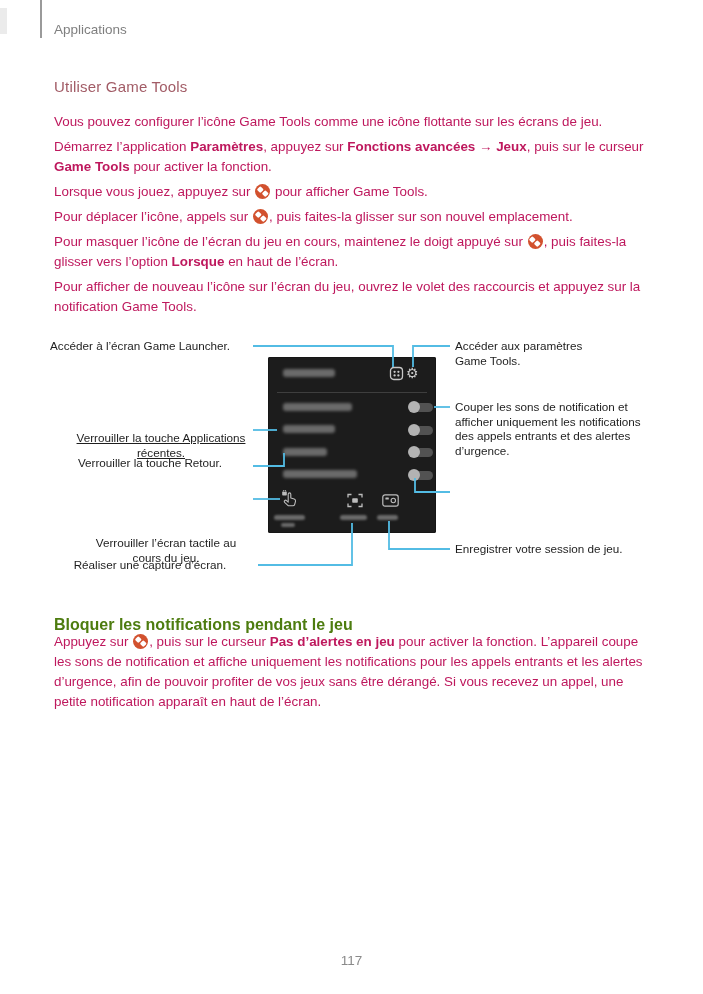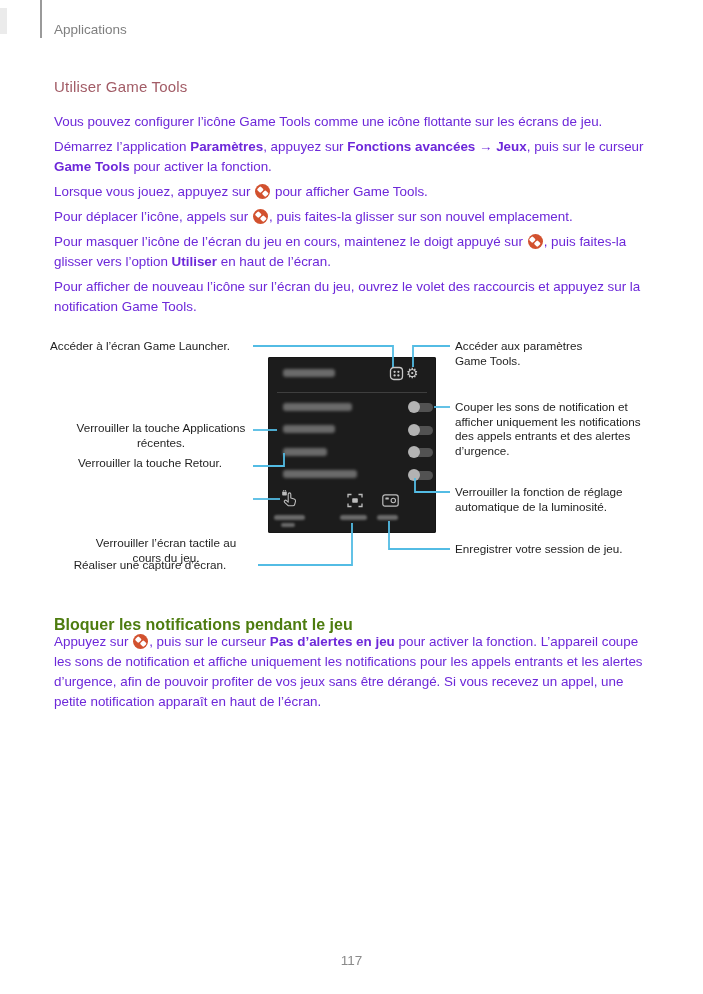--- a/index.html
+++ b/index.html
@@ -4,21 +4,21 @@
 <style>
   html,body{margin:0;padding:0;}
   body{
     width:703px;height:994px;position:relative;background:#ffffff;
     font-family:"Liberation Sans", sans-serif;color:#1c1c1c;overflow:hidden;
   }
   .page-tab{position:absolute;left:0;top:8px;width:7px;height:26px;background:#ebebeb;}
   .header-rule{position:absolute;left:40px;top:0;width:2px;height:38px;background:#9a9a9a;}
   .page-header{position:absolute;left:54px;top:22px;font-size:13.5px;color:#7f7f7f;}
   .page-title{position:absolute;left:54px;top:68px;font-size:15px;font-weight:400;color:#a25c66;letter-spacing:0.2px;}
-  .textcol{position:absolute;left:54px;width:600px;font-size:13.4px;line-height:20px;color:#6d28d9;}
+  .textcol{position:absolute;left:54px;width:600px;font-size:13.4px;line-height:20px;color:#be185d;}
   .textcol p{margin:0 0 5px 0;}
   b{font-weight:700;}
   .gt-icon{display:inline-block;width:15px;height:15px;border-radius:50%;background:#d2512e;position:relative;vertical-align:-3px;margin:0 1px;}
   .gt-icon::before{content:"";position:absolute;left:2.8px;top:3.2px;width:4.6px;height:4.6px;background:#fff;border-radius:1.2px;transform:rotate(45deg);}
   .gt-icon::after{content:"";position:absolute;left:7.6px;top:7.4px;width:4.6px;height:4.6px;background:#fff;border-radius:1.2px;transform:rotate(45deg);}
   .section-heading{position:absolute;left:54px;top:603px;font-size:16px;font-weight:700;color:#4d7c0f;}
   .body2{top:632px;}
   .page-number{position:absolute;left:0;top:953px;width:703px;text-align:center;font-size:13.5px;color:#8a8a8a;}
 
   
@@ -42,21 +42,21 @@
 <div class="page-tab"></div>
 <div class="header-rule"></div>
 <div class="page-header">Applications</div>
 <h1 class="page-title">Utiliser Game Tools</h1>
 
 <div class="textcol" style="top:112px;">
   <p><span>Vous pouvez configurer l’icône Game Tools comme une icône flottante sur les écrans de jeu.</span></p>
   <p><span>Démarrez l’application </span><b>Paramètres</b><span>, appuyez sur </span><b>Fonctions avancées</b><span> → </span><b>Jeux</b><span>, puis sur le curseur </span><b>Game Tools</b><span> pour activer la fonction.</span></p>
   <p><span>Lorsque vous jouez, appuyez sur </span><span class="gt-icon"></span><span> pour afficher Game Tools.</span></p>
   <p><span>Pour déplacer l’icône, appels sur </span><span class="gt-icon"></span><span>, puis faites-la glisser sur son nouvel emplacement.</span></p>
-  <p><span>Pour masquer l’icône de l’écran du jeu en cours, maintenez le doigt appuyé sur </span><span class="gt-icon"></span><span>, puis faites-la glisser vers l’option </span><b>Utiliser</b><span> en haut de l’écran.</span></p>
+  <p><span>Pour masquer l’icône de l’écran du jeu en cours, maintenez le doigt appuyé sur </span><span class="gt-icon"></span><span>, puis faites-la glisser vers l’option </span><b>Lorsque</b><span> en haut de l’écran.</span></p>
   <p><span>Pour afficher de nouveau l’icône sur l’écran du jeu, ouvrez le volet des raccourcis et appuyez sur la notification Game Tools.</span></p>
 </div>
 
 <div class="diagram">
 
   <svg class="lines-svg" width="703" height="250" viewBox="0 0 703 250">
     <g stroke="#53bce4" stroke-width="1.8" fill="none">
       <polyline points="253,10 393,10 393,31"></polyline>
       <polyline points="450,10 413,10 413,31"></polyline>
       <line x1="434" y1="71" x2="450" y2="71"></line>
@@ -127,24 +127,23 @@
 
     <div class="blur-blob" style="left:6px;top:158px;width:31px;height:5px;filter:blur(1.2px);"></div>
     <div class="blur-blob" style="left:13px;top:166px;width:14px;height:4px;filter:blur(1.2px);"></div>
     <div class="blur-blob" style="left:72px;top:158px;width:27px;height:5px;filter:blur(1.2px);"></div>
     <div class="blur-blob" style="left:109px;top:158px;width:21px;height:5px;filter:blur(1.2px);"></div>
   </div>
 
   <div class="callout left" style="right:453px;top:3px;width:220px;">Accéder à l’écran Game Launcher.</div>
   <div class="callout" style="left:455px;top:3px;width:162px;">Accéder aux paramètres Game Tools.</div>
   <div class="callout" style="left:455px;top:64px;width:196px;">Couper les sons de notification et afficher uniquement les notifications des appels entrants et des alertes d’urgence.</div>
-  <div class="callout left" style="right:453px;top:85px;width:178px;">Verrouiller la touche Applications récentes.</div>
+  <div class="callout left" style="right:453px;top:95px;width:178px;text-decoration:underline;">Verrouiller la touche Applications récentes.</div>
   <div class="callout left" style="right:453px;top:120px;width:200px;">Verrouiller la touche Retour.</div>
   <div class="callout left" style="right:453px;top:156px;width:168px;margin-top:44px;">Verrouiller l’écran tactile au cours du jeu.</div>
-  <div class="callout" style="left:455px;top:149px;width:186px;">Verrouiller la fonction de réglage automatique de la luminosité.</div>
   <div class="callout" style="left:455px;top:206px;width:210px;">Enregistrer votre session de jeu.</div>
   <div class="callout left" style="right:453px;top:222px;width:200px;">Réaliser une capture d’écran.</div>
 </div>
 
 <h2 class="section-heading">Bloquer les notifications pendant le jeu</h2>
 
 <div class="textcol body2">
   <p><span>Appuyez sur </span><span class="gt-icon"></span><span>, puis sur le curseur </span><b>Pas d’alertes en jeu</b><span> pour activer la fonction. L’appareil coupe les sons de notification et affiche uniquement les notifications pour les appels entrants et les alertes d’urgence, afin de pouvoir profiter de vos jeux sans être dérangé. Si vous recevez un appel, une petite notification apparaît en haut de l’écran.</span></p>
 </div>
 

